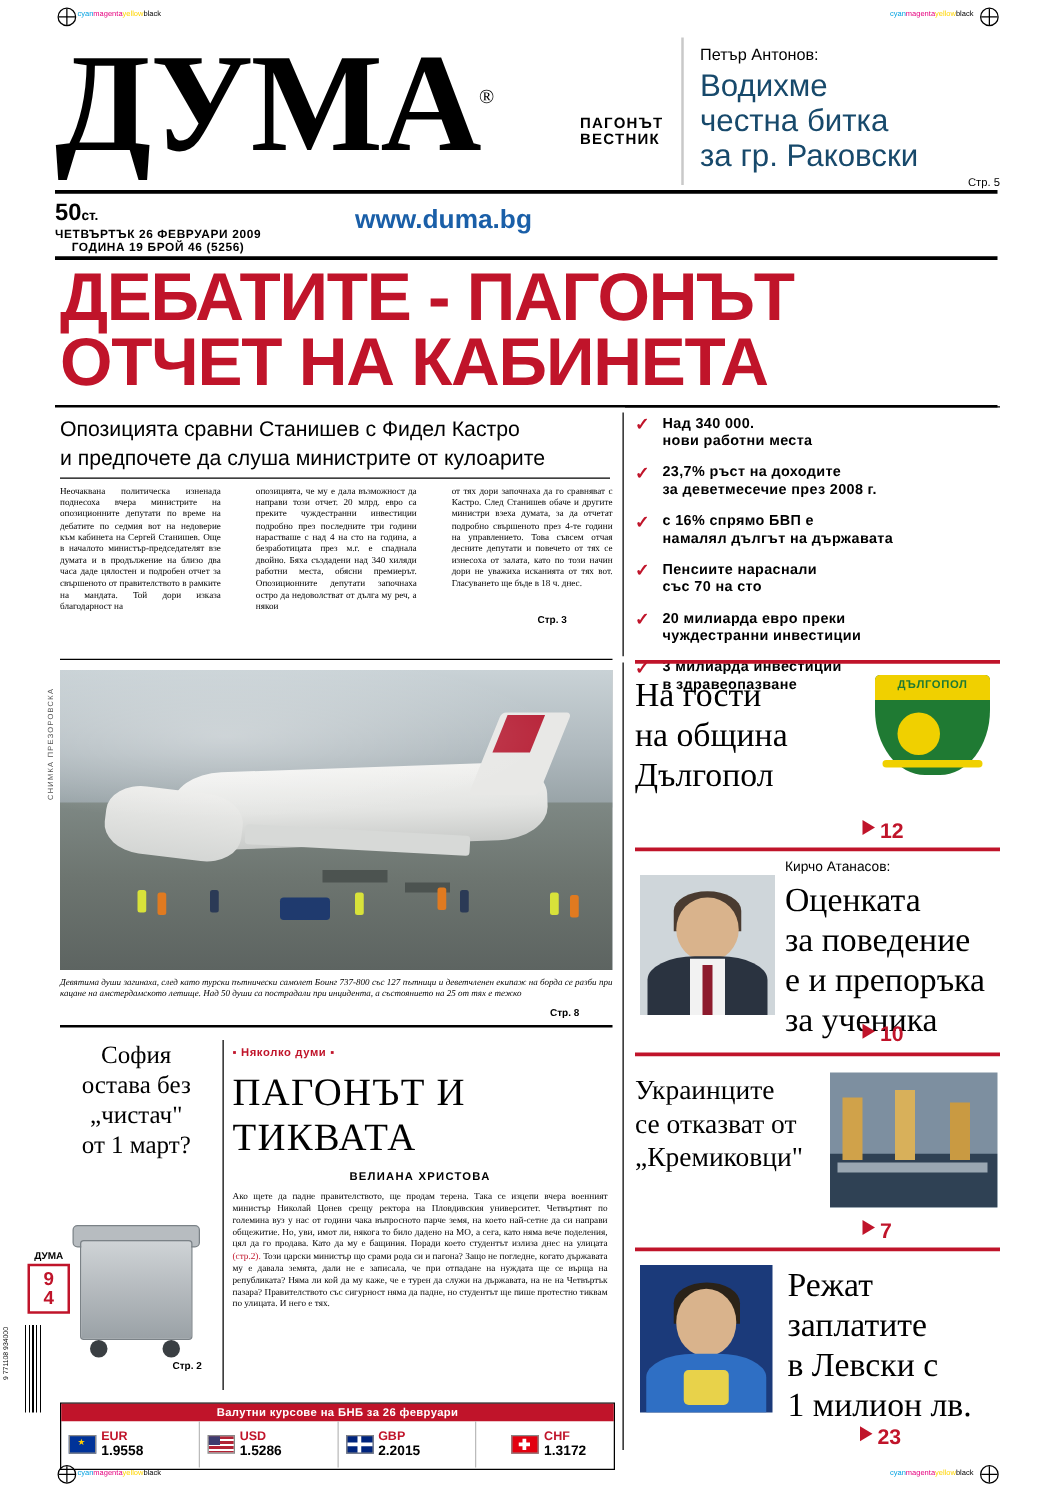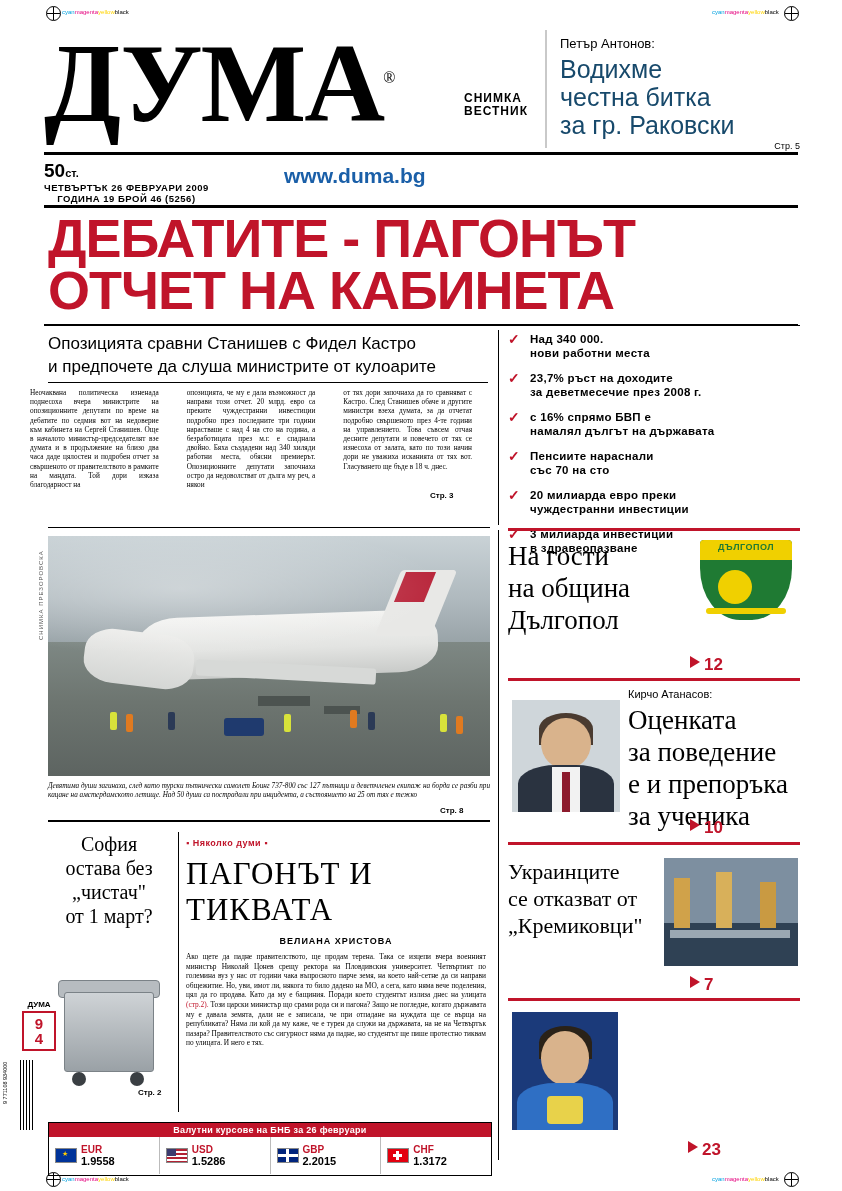--- a/index.html
+++ b/index.html
@@ -39,21 +39,21 @@
   
   .headline{position:absolute;left:48px;top:212px;width:750px;font-family:"Liberation Sans",sans-serif;font-weight:bold;font-size:54px;line-height:52px;color:#c0142a;letter-spacing:-1px;}
   .headline .l2{display:block;}
   .head-rule{position:absolute;left:44px;top:324px;width:754px;height:2px;background:#000;}
 
   
   .subhead{position:absolute;left:48px;top:332px;width:440px;font-family:"Liberation Sans",sans-serif;font-size:17px;line-height:23px;color:#000;}
   .sub-rule{position:absolute;left:48px;top:382px;width:440px;height:1px;background:#000;}
 
   
-  .leadcols{position:absolute;left:30px;top:388px;width:442px;display:flex;gap:28px;}
+  .leadcols{position:absolute;left:48px;top:388px;width:442px;display:flex;gap:28px;}
   .leadcols .col{width:140px;font-size:7.3px;line-height:9.2px;text-align:justify;}
   .leadcols .col p{margin:0;}
   .lead-page{position:absolute;left:430px;top:491px;font-family:"Liberation Sans",sans-serif;font-size:8px;font-weight:bold;}
   .lead-bottom-rule{position:absolute;left:48px;top:527px;width:442px;height:1px;background:#000;}
 
   
   .bullets{position:absolute;left:508px;top:332px;width:292px;}
   .bullets .b{position:relative;padding-left:22px;margin-bottom:11px;font-family:"Liberation Sans",sans-serif;font-size:11.5px;line-height:14px;font-weight:bold;letter-spacing:.3px;}
   .bullets .b .chk{position:absolute;left:0;top:0px;color:#c0142a;font-size:14px;font-weight:bold;}
   .bullets-rule-top{position:absolute;left:500px;top:325px;width:300px;height:1px;background:#000;}
@@ -126,21 +126,21 @@
   .badge .num{border:2px solid #c0142a;color:#c0142a;font-size:15px;font-weight:bold;line-height:15px;padding:3px 0;margin-top:2px;}
   .barcode{position:absolute;left:20px;top:1060px;width:16px;height:86px;}
   .barcode .bars{position:absolute;left:0;top:0;width:14px;height:70px;background:repeating-linear-gradient(90deg,#000 0 1px,#fff 1px 3px);}
   .barcode .txt{position:absolute;left:-18px;top:44px;width:96px;transform:rotate(-90deg);transform-origin:left top;font-family:"Liberation Sans",sans-serif;font-size:5.5px;}
 
   
   .curr{position:absolute;left:48px;top:1122px;width:442px;height:52px;border:1px solid #000;}
   .curr .hdr{height:14px;background:#c0142a;color:#fff;font-family:"Liberation Sans",sans-serif;font-size:9px;font-weight:bold;text-align:center;line-height:14px;letter-spacing:.3px;}
   .curr .row{display:flex;height:37px;}
   .curr .cell{flex:1;display:flex;align-items:center;gap:4px;padding-left:6px;border-right:1px solid #bbb;}
-  .curr .cell:last-child{border-right:none;}
+  .curr .cell:last-child{border-right:none;justify-content:center;}
   .curr .flag{width:20px;height:13px;border:1px solid #888;flex:none;}
   .curr .code{font-family:"Liberation Sans",sans-serif;font-size:10px;font-weight:bold;color:#c0142a;line-height:11px;}
   .curr .val{font-family:"Liberation Sans",sans-serif;font-size:11px;font-weight:bold;line-height:12px;}
   .flag-eur{background:#003399;position:relative;}
   .flag-eur:after{content:"★";color:#ffcc00;font-size:7px;position:absolute;left:6px;top:1px;}
   .flag-usd{background:repeating-linear-gradient(180deg,#b22234 0 2px,#fff 2px 4px);position:relative;}
   .flag-usd:after{content:"";position:absolute;left:0;top:0;width:9px;height:7px;background:#3c3b6e;}
   .flag-gbp{background:#00247d;position:relative;}
   .flag-gbp:before{content:"";position:absolute;left:8px;top:0;width:3px;height:13px;background:#fff;}
   .flag-gbp:after{content:"";position:absolute;left:0;top:5px;width:20px;height:3px;background:#fff;}
@@ -160,21 +160,21 @@
   <div class="regmark" style="left:46px;top:1172px;"></div>
   <div class="regmark" style="left:784px;top:1172px;"></div>
   <div class="colorbar" style="left:62px;top:9px;"><span class="c-c">cyan</span><span class="c-m">magenta</span><span class="c-y">yellow</span><span class="c-k">black</span></div>
   <div class="colorbar" style="left:712px;top:9px;"><span class="c-c">cyan</span><span class="c-m">magenta</span><span class="c-y">yellow</span><span class="c-k">black</span></div>
   <div class="colorbar" style="left:62px;top:1176px;"><span class="c-c">cyan</span><span class="c-m">magenta</span><span class="c-y">yellow</span><span class="c-k">black</span></div>
   <div class="colorbar" style="left:712px;top:1176px;"><span class="c-c">cyan</span><span class="c-m">magenta</span><span class="c-y">yellow</span><span class="c-k">black</span></div>
 
   <div class="masthead">
     <div class="logo"><span>ДУМА</span><span class="reg">®</span></div>
     <div class="logo-sub">
-      <div>СНИМКА</div>
+      <div>ПАГОНЪТ</div>
       <div>ВЕСТНИК</div>
     </div>
   </div>
 
   <div class="teaser-top-rule"></div>
   <div class="teaser-top">
     <div class="kicker">Петър Антонов:</div>
     <div class="ttl">
       <div>Водихме</div>
       <div>честна битка</div>
@@ -307,20 +307,28 @@
   <div class="portrait" style="left:664px;top:858px;width:134px;height:108px;background:#7d8fa0;">
     <div style="position:absolute;left:0;top:60%;width:100%;height:40%;background:#2f4154;"></div>
     <div style="position:absolute;left:10px;top:20px;width:16px;height:50px;background:#d0a24a;"></div>
     <div style="position:absolute;left:52px;top:14px;width:16px;height:56px;background:#d8b05a;"></div>
     <div style="position:absolute;left:96px;top:24px;width:16px;height:46px;background:#c99a42;"></div>
     <div style="position:absolute;left:6px;top:72px;width:120px;height:8px;background:#9aa7b2;"></div>
   </div>
   <div class="pagebox" style="left:690px;top:975px;"><span class="tri"></span><span>7</span></div>
 
   <div class="rail-rule" style="top:998px;"></div>
+  <div class="rail" style="top:1012px;margin-left:0;">
+    <div class="ttl" style="margin-left:122px;">
+      <div>Режат</div>
+      <div>заплатите</div>
+      <div>в Левски с</div>
+      <div>1 милион лв.</div>
+    </div>
+  </div>
   <div class="portrait" style="left:512px;top:1012px;width:106px;height:118px;background:#1b3a7a;">
     <div class="hair" style="background:#2a2218;"></div>
     <div class="head"></div>
     <div style="position:absolute;left:50%;bottom:0;width:90%;height:40%;margin-left:-45%;background:#2f6fc4;border-radius:40% 40% 0 0;"></div>
     <div style="position:absolute;left:50%;bottom:6px;width:34%;height:24%;margin-left:-17%;background:#e8d24a;border-radius:4px;"></div>
   </div>
   <div class="pagebox" style="left:688px;top:1140px;"><span class="tri"></span><span>23</span></div>
 
   <div class="colsep" style="left:178px;top:832px;height:280px;"></div>
   <div class="sofia">

